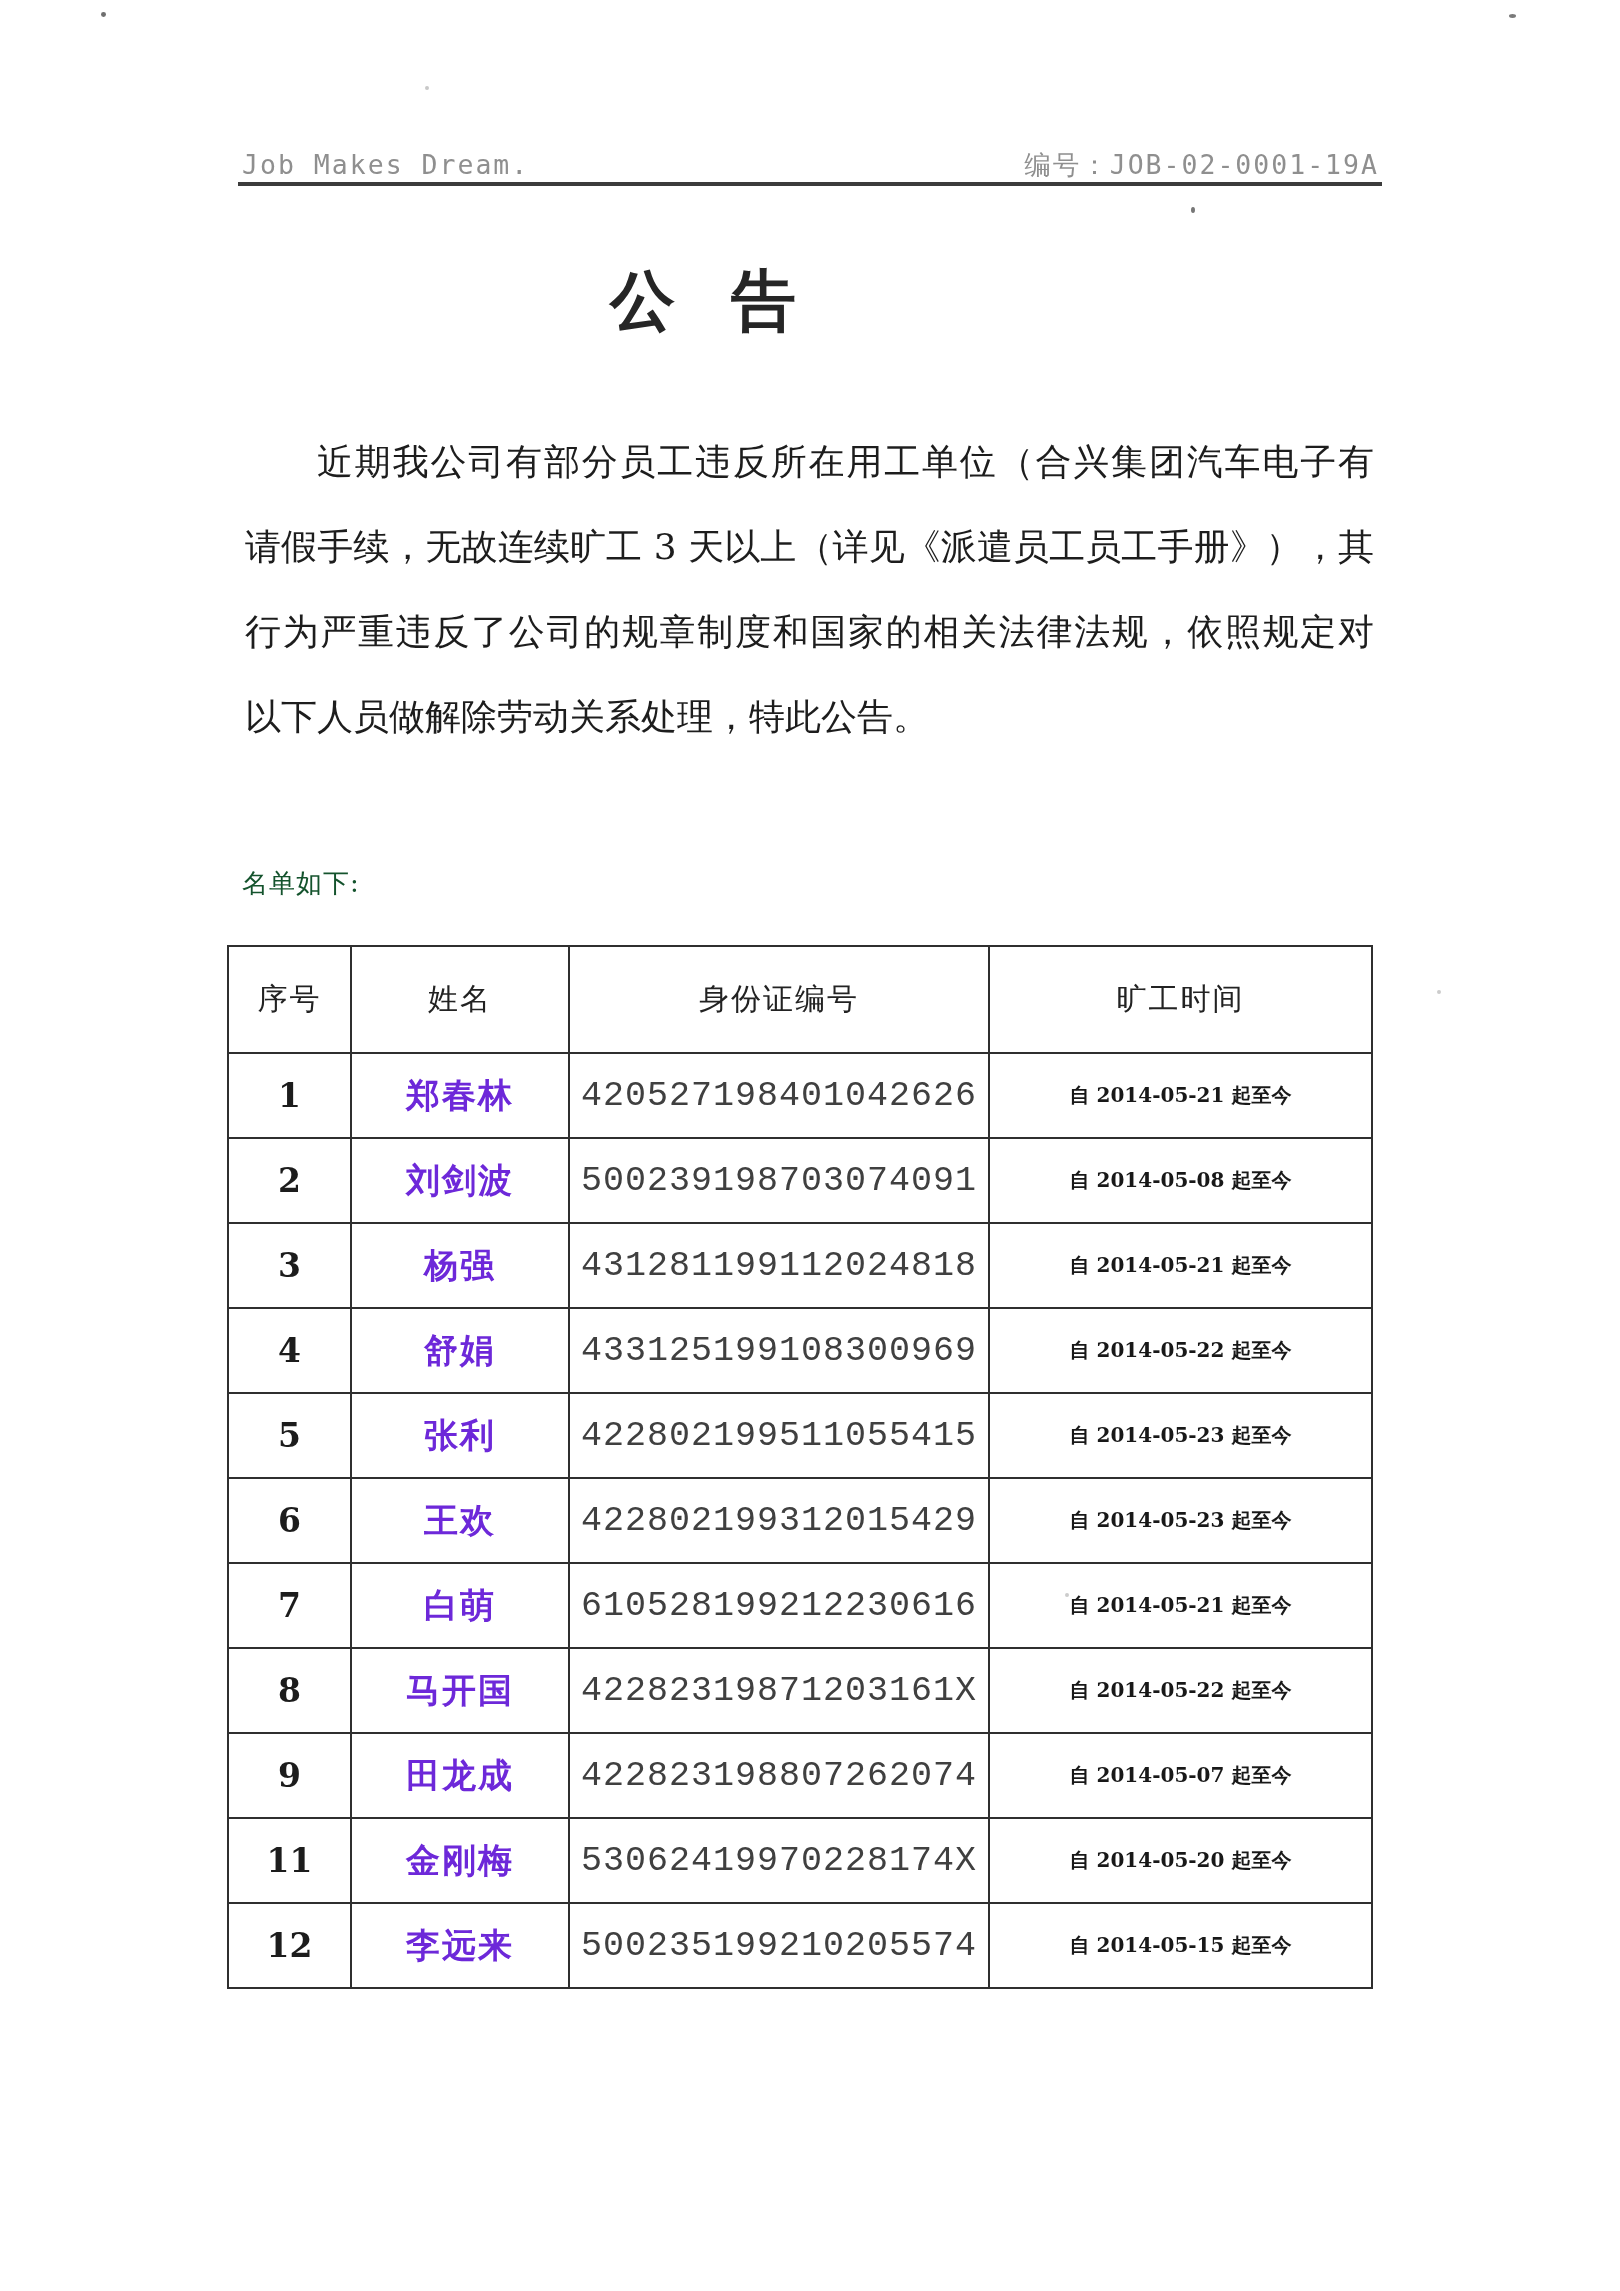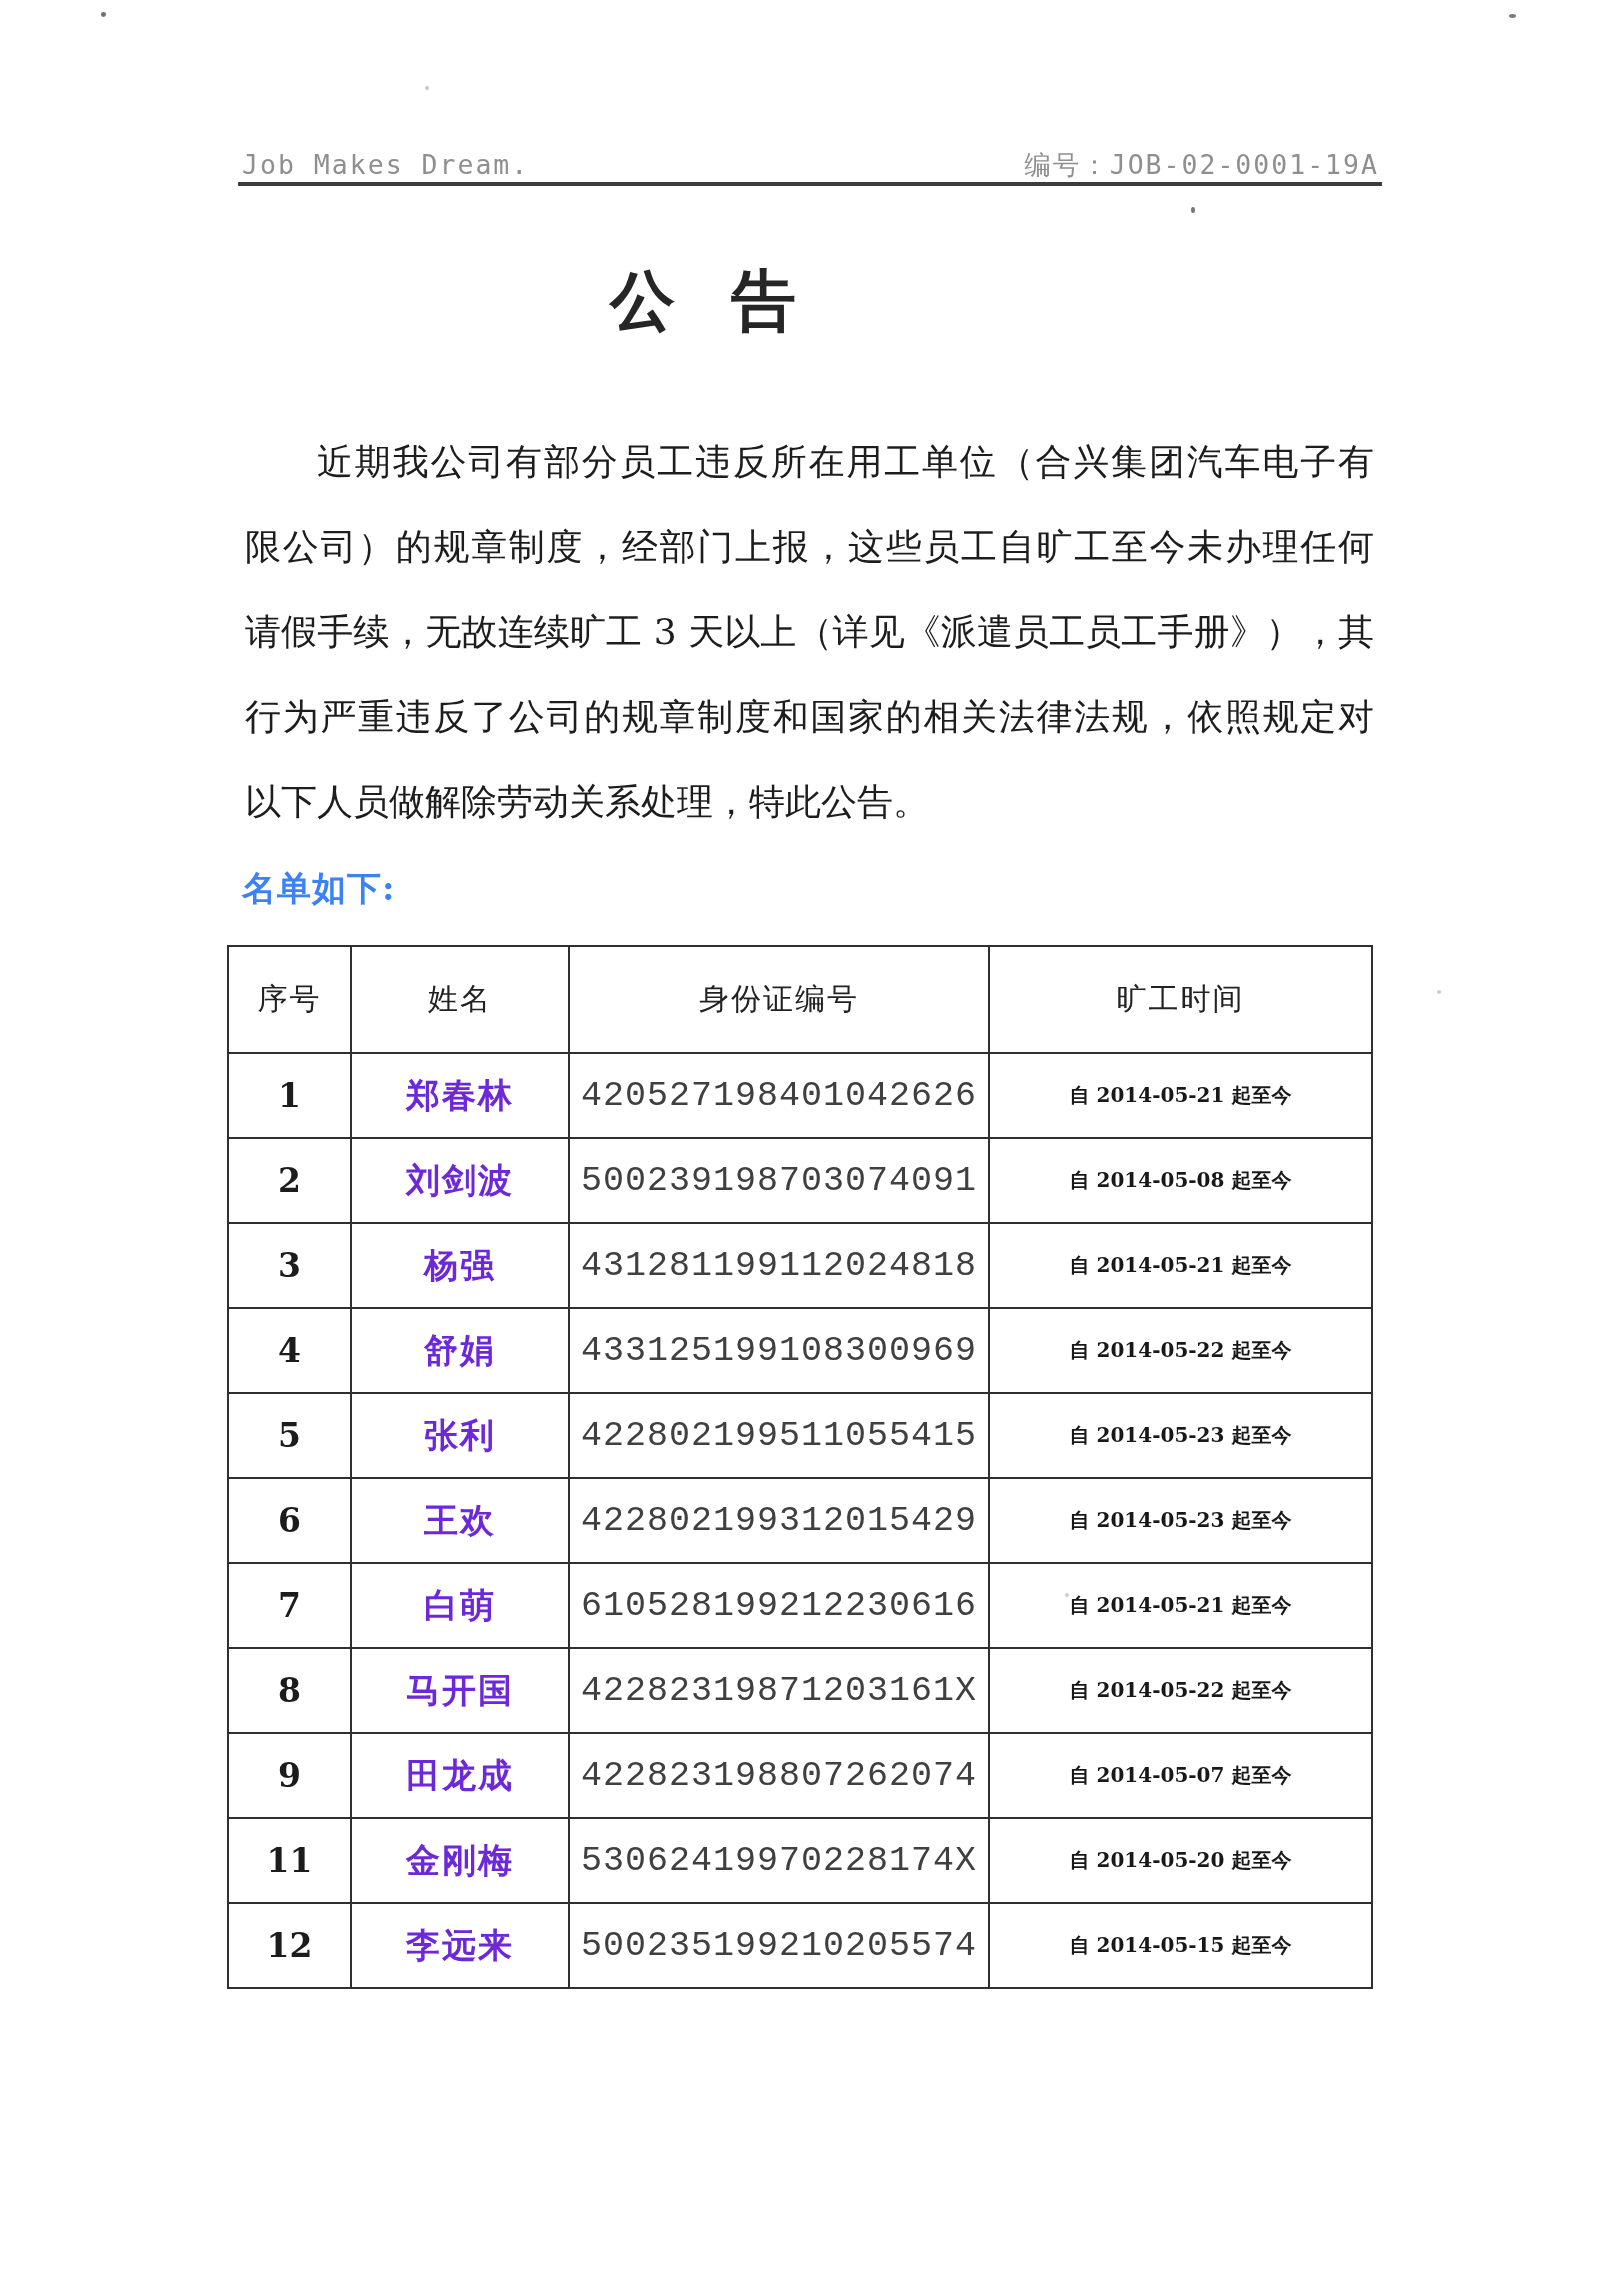--- a/index.html
+++ b/index.html
@@ -71,23 +71,23 @@
     text-align: justify;
     text-align-last: justify;
     overflow: hidden;
   }
   .body-text .line.indent { text-indent: 2em; }
 
   .list-label {
     position: absolute;
     left: 242px;
     top: 866px;
-    font-size: 34px;
-    font-weight: bold;
-    color: #3b82f6;
+    font-size: 26px;
+    font-weight: normal;
+    color: #14532d;
     letter-spacing: 1px;
   }
 
   
   table.roster {
     position: absolute;
     left: 227px;
     top: 945px;
     width: 1143px;
     border-collapse: collapse;
@@ -138,21 +138,20 @@
   <div class="header">
     <span>Job Makes Dream.</span>
     <span>编号：JOB-02-0001-19A</span>
   </div>
   <div class="header-rule"></div>
 
   <h1 class="title">公 告</h1>
 
   <div class="body-text">
     <div class="line fill indent">近期我公司有部分员工违反所在用工单位（合兴集团汽车电子有</div>
-    <div class="line fill">限公司）的规章制度，经部门上报，这些员工自旷工至今未办理任何</div>
     <div class="line fill">请假手续，无故连续旷工 3 天以上（详见《派遣员工员工手册》），其</div>
     <div class="line fill">行为严重违反了公司的规章制度和国家的相关法律法规，依照规定对</div>
     <div class="line">以下人员做解除劳动关系处理，特此公告。</div>
   </div>
 
   <div class="list-label">名单如下:</div>
 
   <table class="roster">
     <colgroup>
       <col style="width:123px">

